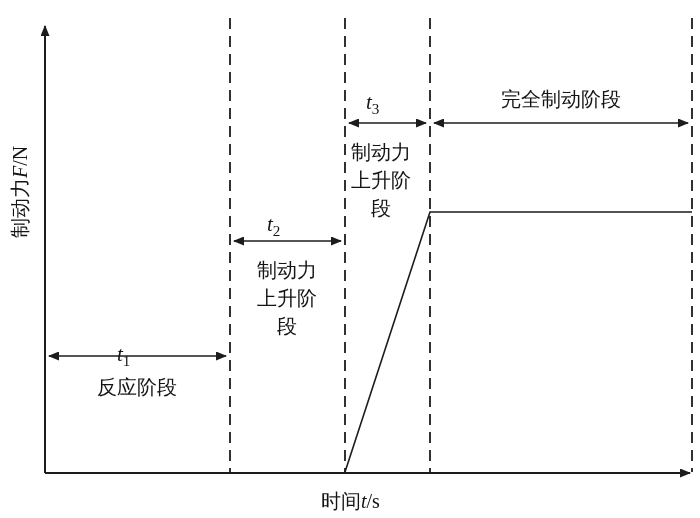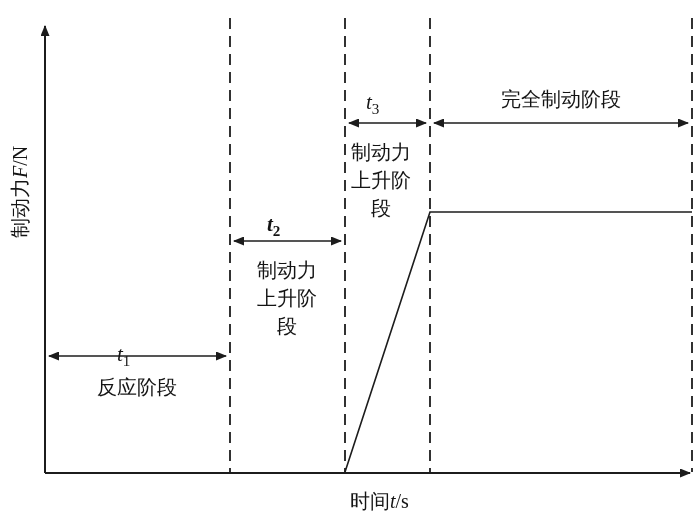--- a/index.html
+++ b/index.html
@@ -16,21 +16,21 @@
   .lbl.wrap{white-space:normal;text-align:center;}
   .tlabel{position:absolute;font-size:21px;text-align:left;width:40px;}
   .tlabel i{font-family:"Liberation Serif","DejaVu Serif",serif;}
   .tlabel sub{font-size:0.72em;font-style:normal;}
   .axis-math{font-style:italic;}
   #y-axis-label{
     transform-origin:0 0;
     transform:rotate(-90deg);
     left:6px;top:238px;
   }
-  #x-axis-label{left:350px;top:487px;}
+  #x-axis-label{left:321px;top:487px;}
 </style>
 </head>
 <body>
 
 <div id="stage">
 
   <svg id="plot-svg" width="700" height="518" viewBox="0 0 700 518">
     <defs>
       <marker id="arrowEnd" markerWidth="12" markerHeight="10" refX="10" refY="4.5" orient="auto" markerUnits="userSpaceOnUse">
         <path d="M0,0 L11,4.5 L0,9 z" fill="#1c1c1c"></path>
@@ -62,21 +62,21 @@
 
   <div class="lbl" id="x-axis-label">
     <span>时间</span><span class="axis-math">t</span><span>/s</span>
   </div>
 
   <div class="tlabel" style="left:117px;top:342px;">
     <i>t</i><sub>1</sub>
   </div>
   <div class="lbl" style="left:97px;top:373px;">反应阶段</div>
 
-  <div class="tlabel" style="left:267px;top:212px;font-weight:bold;">
+  <div class="tlabel" style="left:267px;top:212px;">
     <i>t</i><sub>2</sub>
   </div>
   <div class="lbl wrap" style="left:255px;top:256px;width:64px;">制动力上升阶段</div>
 
   <div class="tlabel" style="left:366px;top:90px;">
     <i>t</i><sub>3</sub>
   </div>
   <div class="lbl wrap" style="left:349px;top:138px;width:64px;">制动力上升阶段</div>
 
   <div class="lbl" style="left:501px;top:85px;">完全制动阶段</div>

